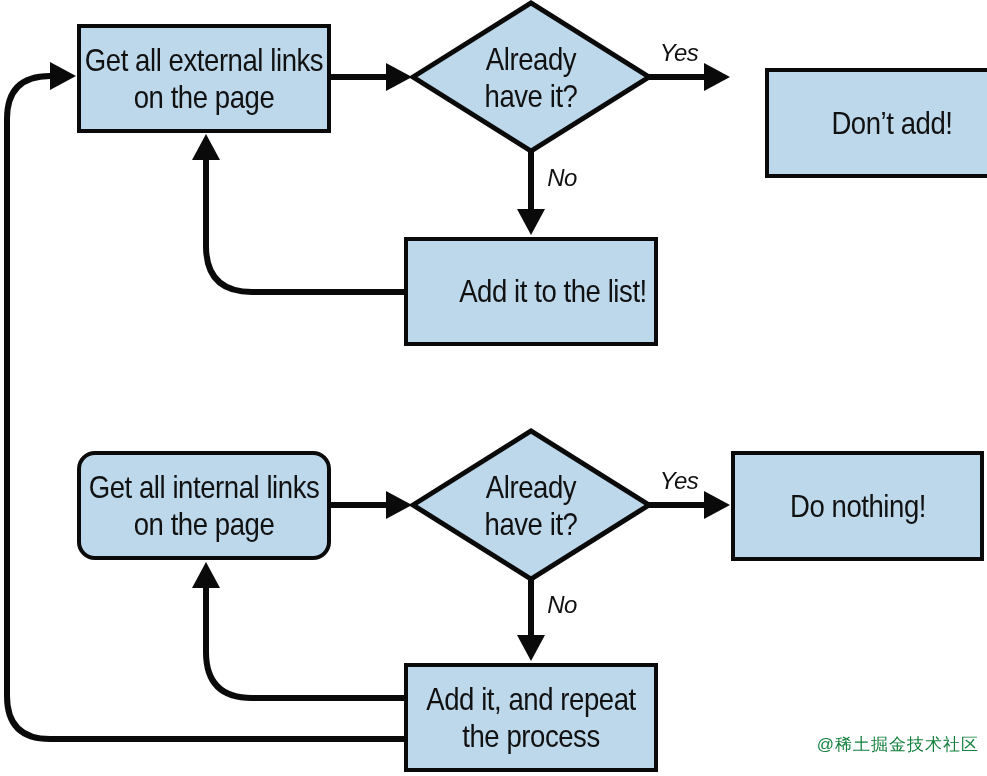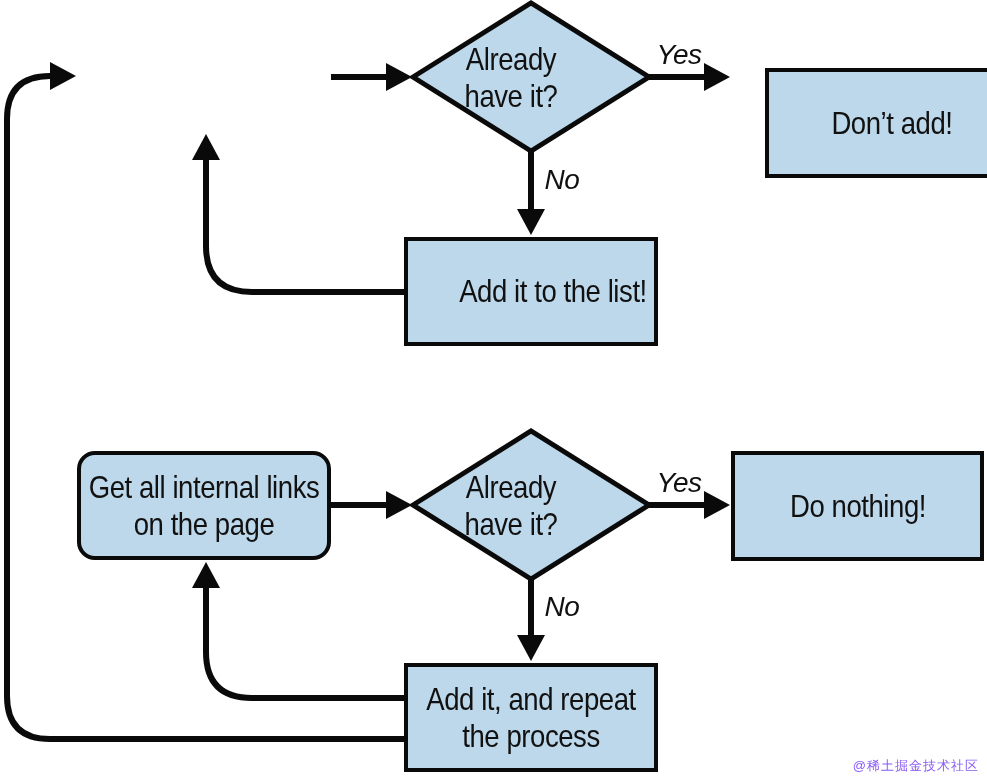--- a/index.html
+++ b/index.html
@@ -26,49 +26,49 @@
     text-align:center;
     font-size:32px;
     line-height:1.13;
     letter-spacing:-0.5px;
     color:#111;
     transform:scaleX(0.86);
     transform-origin:center center;
   }
   .diamond-label{
     position:absolute;
-    display:flex;align-items:center;
+    display:flex;align-items:center;justify-content:center;
     z-index:2;
     pointer-events:none;
   }
   .diamond-label span{
     display:block;
     width:140px;
     text-align:center;
     font-size:32px;
     line-height:1.13;
     letter-spacing:-0.5px;
     color:#111;
     transform:scaleX(0.86);
     transform-origin:center center;
   }
   .edge-label{
     position:absolute;
     font-style:italic;
-    font-size:28px;
+    font-size:24px;
     letter-spacing:-0.5px;
     color:#111;
     text-align:center;
     z-index:2;
   }
   #watermark{
     position:absolute;
-    right:8px;bottom:1px;
-    font-size:13px;
-    color:#8b5cf6;
+    right:8px;bottom:20px;
+    font-size:17px;
+    color:#15803d;
     letter-spacing:1px;
     z-index:3;
   }
 </style>
 </head>
 <body>
 
 <div id="stage">
 
   <svg id="wires" viewBox="0 0 987 776">
@@ -94,20 +94,23 @@
       <polygon points="730,505 704,491 704,519"></polygon>
       <polygon points="531,661 517,635 545,635"></polygon>
       <polygon points="206,562 192,588 220,588"></polygon>
       <polygon points="76,76 50,62 50,90"></polygon>
     </g>
 
     <polygon points="413,77 531,3 649,77 531,151" fill="#bdd8eb" stroke="#0a0a0a" stroke-width="5"></polygon>
     <polygon points="413,505 531,431 649,505 531,579" fill="#bdd8eb" stroke="#0a0a0a" stroke-width="5"></polygon>
   </svg>
 
+  <div class="node" style="left:77px;top:24px;width:254px;height:109px;">
+    <span class="node-label">Get all external links on the page</span>
+  </div>
 
   <div class="diamond-label" style="left:441px;top:40px;width:180px;height:75px;">
     <span>Already have it?</span>
   </div>
 
   <div class="node" style="left:765px;top:24px;width:253px;height:110px;margin-top:44px;">
     <span class="node-label">Don’t add!</span>
   </div>
 
   <div class="node" style="left:404px;top:237px;width:254px;height:109px;padding-left:44px;">

